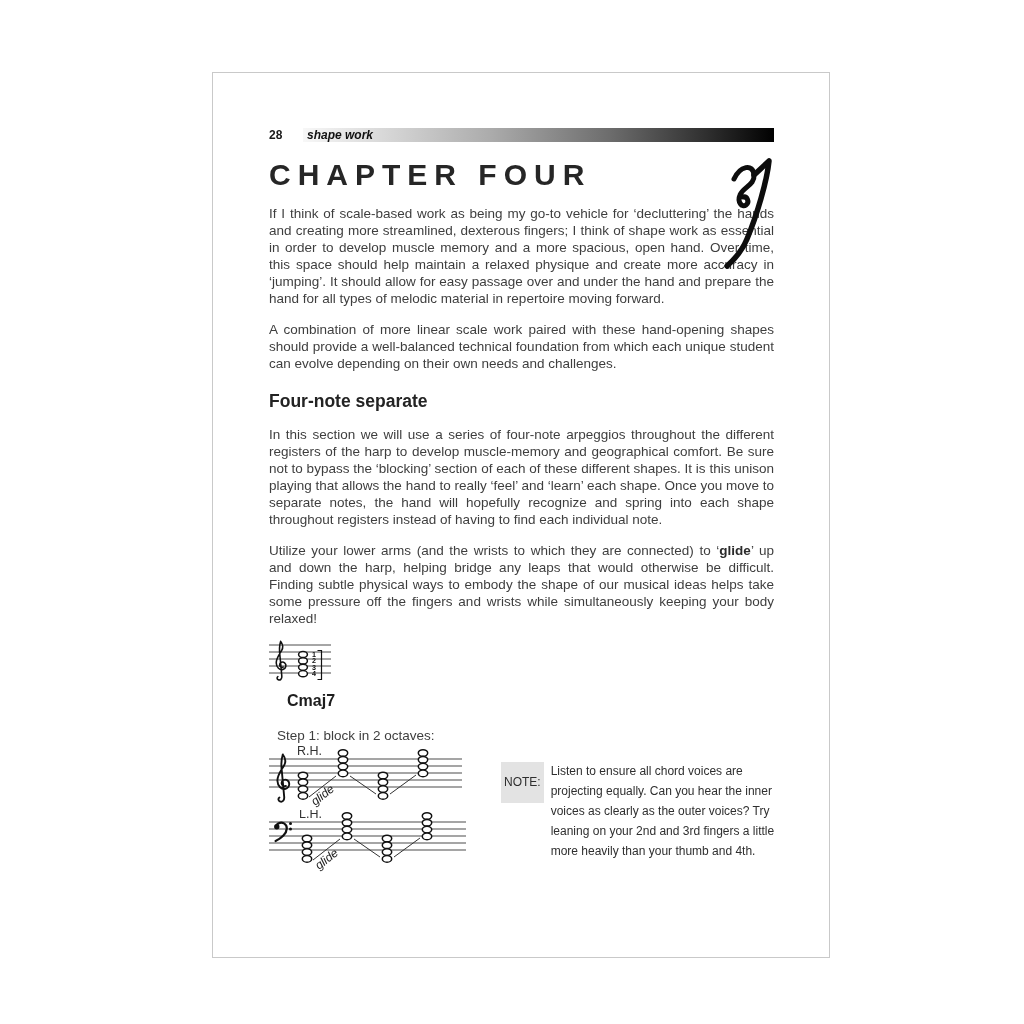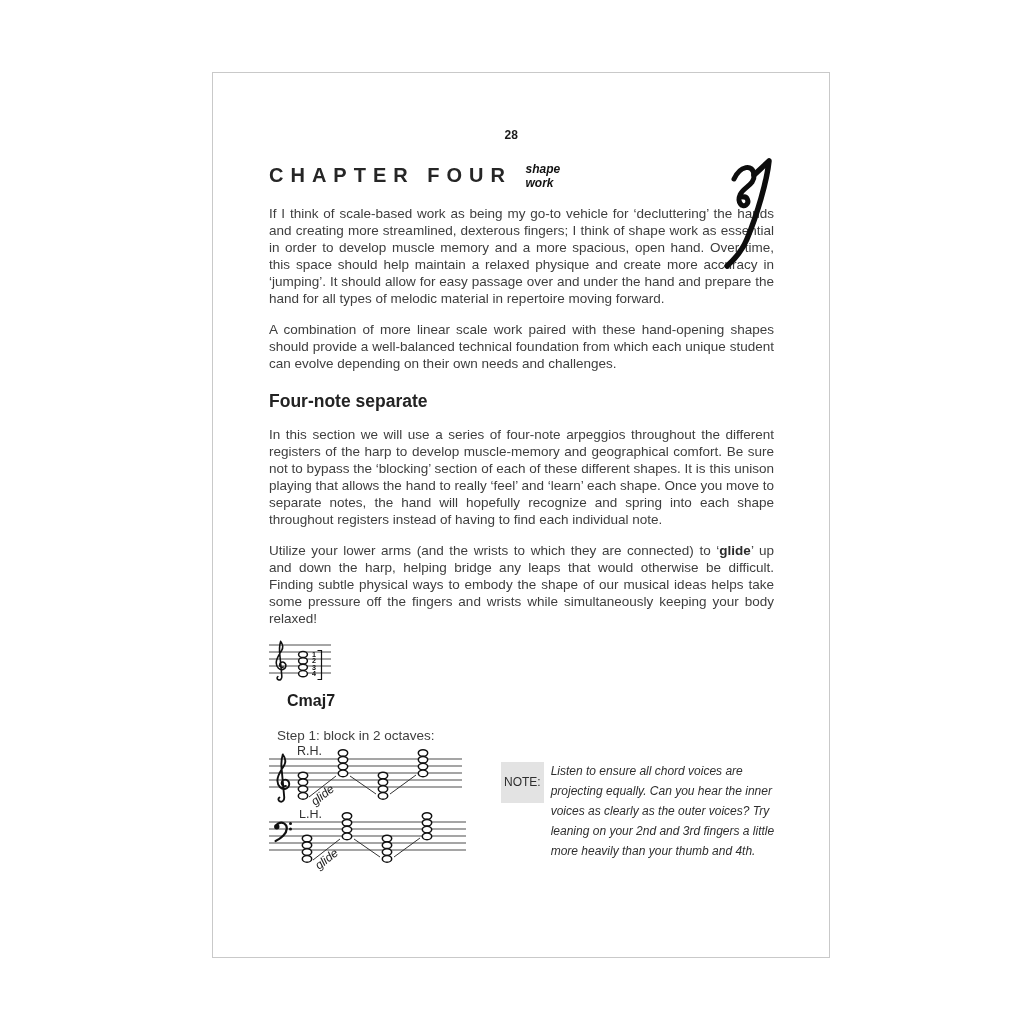--- a/index.html
+++ b/index.html
@@ -9,32 +9,32 @@
     -webkit-font-smoothing:antialiased;
   }
   .sheet{
     position:absolute;left:212px;top:72px;width:618px;height:886px;
     background:#ffffff;border:1px solid #c9c9c9;box-sizing:border-box;
   }
   .content{
     position:relative;padding:55px 55px 0 56px;box-sizing:border-box;height:100%;
   }
   
-  .header-row{display:flex;align-items:center;height:14px;flex-direction:column;}
+  .header-row{display:flex;align-items:center;height:14px;}
   .page-num{font-size:12px;font-weight:bold;color:#1a1a1a;width:34px;flex:0 0 34px;}
   .grad-bar{
     position:relative;flex:1;height:14px;
     background:linear-gradient(90deg,#f7f7f7 0%,#dcdcdc 15%,#ababab 40%,#6d6d6d 65%,#2e2e2e 86%,#010101 100%);
   }
   .run-head{
     position:absolute;left:4px;top:0;line-height:14px;
     font-size:12px;font-weight:bold;font-style:italic;color:#111;
   }
   
-  .chapter{margin:20px 0 0 0;font-size:20px;line-height:26px;font-weight:bold;
+  .chapter{margin:20px 0 0 0;font-size:30px;line-height:26px;font-weight:bold;
     letter-spacing:7px;color:#262626;}
   .subtitle{margin:26px 0 0 0;font-size:24px;line-height:33px;font-weight:400;
     color:#2b2b2b;max-width:365px;}
   .logo{position:absolute;right:52px;top:80px;}
   
   .para{margin:14px 0 0 0;font-size:13.5px;line-height:17px;color:#3e3e3e;
     text-align:justify;}
   .para b{color:#2b2b2b;}
   .sec-head{margin:19px 0 0 0;font-size:17.5px;line-height:21px;font-weight:bold;color:#232323;}
   
@@ -42,21 +42,21 @@
   .fig-cmaj .chord-name{width:48px;margin-left:18px;text-align:center;
     font-size:16px;font-weight:bold;color:#1d1d1d;margin-top:1px;}
   .figures-row{position:relative;margin-top:18px;height:160px;}
   .step-caption{position:absolute;left:8px;top:0;font-size:13.5px;color:#3e3e3e;}
   .rh-staff{position:absolute;left:0;top:17px;}
   .lh-staff{position:absolute;left:0;top:82px;}
   .note-box{position:absolute;left:232px;top:33px;width:277px;display:flex;gap:7px;
     font-size:12px;line-height:20px;color:#2f2f2f;}
   .note-label{flex:0 0 auto;align-self:flex-start;background:#e3e3e3;color:#2e2e2e;
     padding:12px 3px;line-height:17px;margin-top:1px;}
-  .note-text{font-style:italic;}
+  .note-text{}
   svg text{font-family:"Liberation Sans","DejaVu Sans",sans-serif;}
   svg .finger{font-family:"Liberation Serif","DejaVu Serif",serif;}
 </style>
 </head>
 <body>
 
 <div class="sheet">
   <div class="content">
 
     <div class="header-row">

